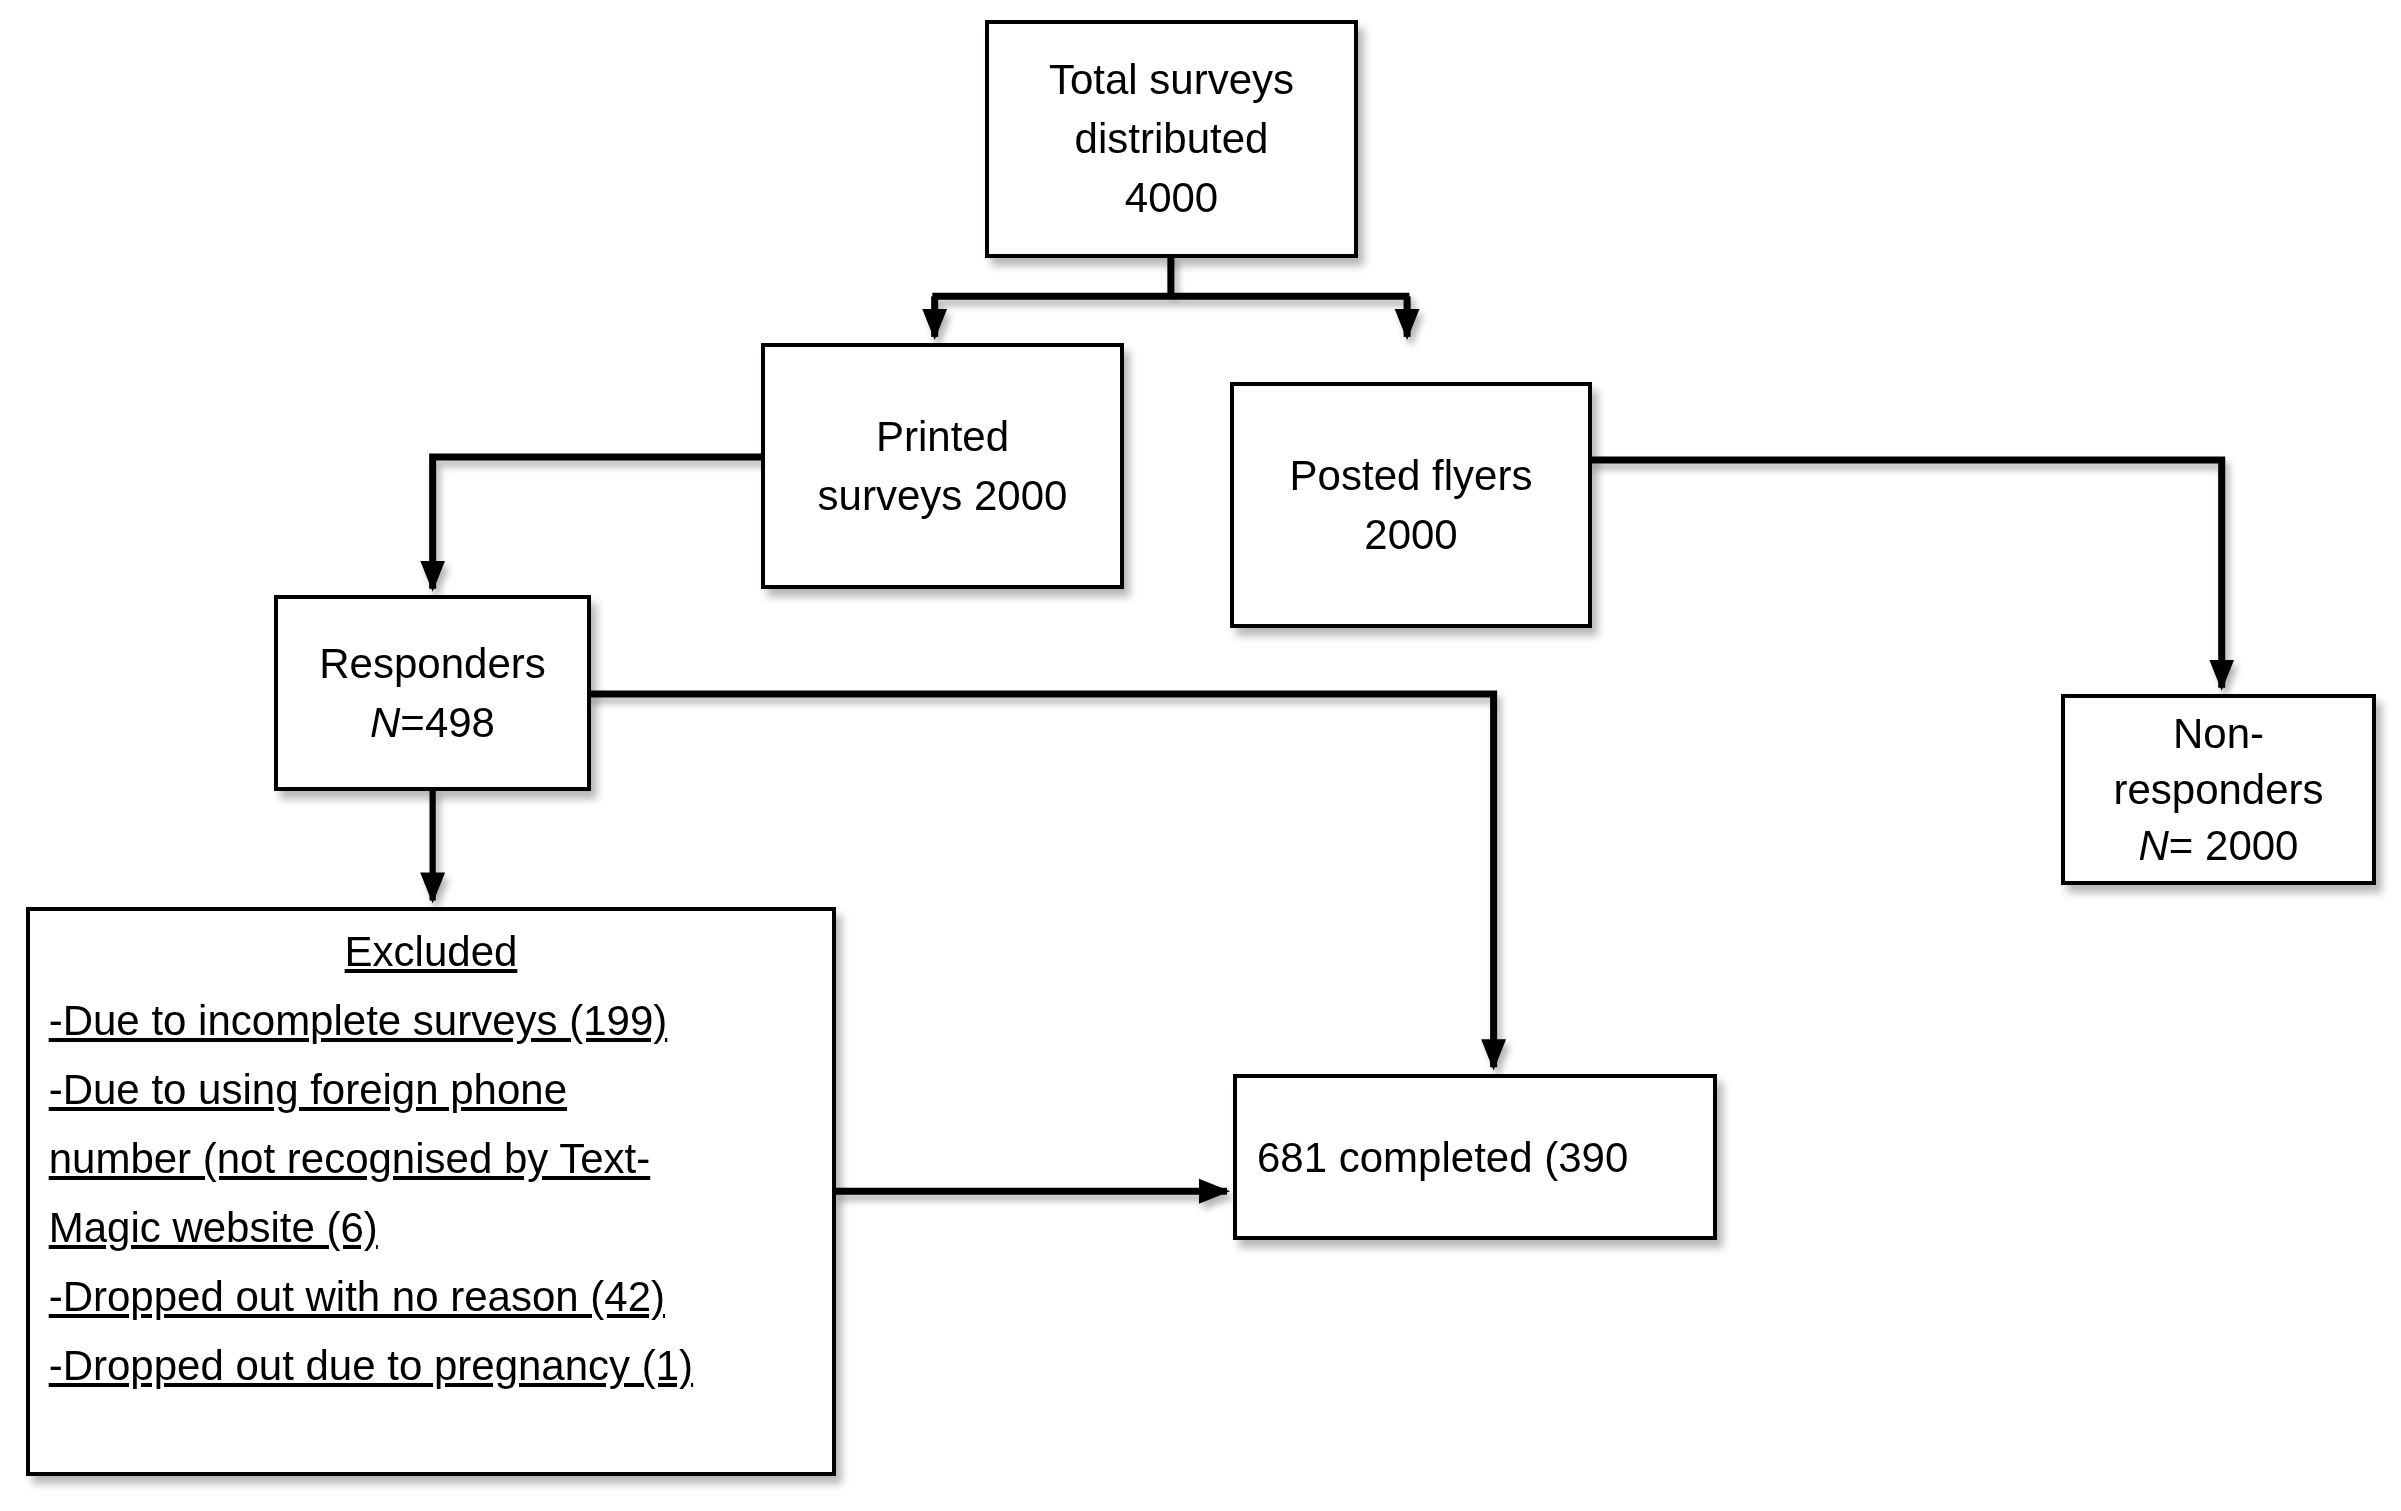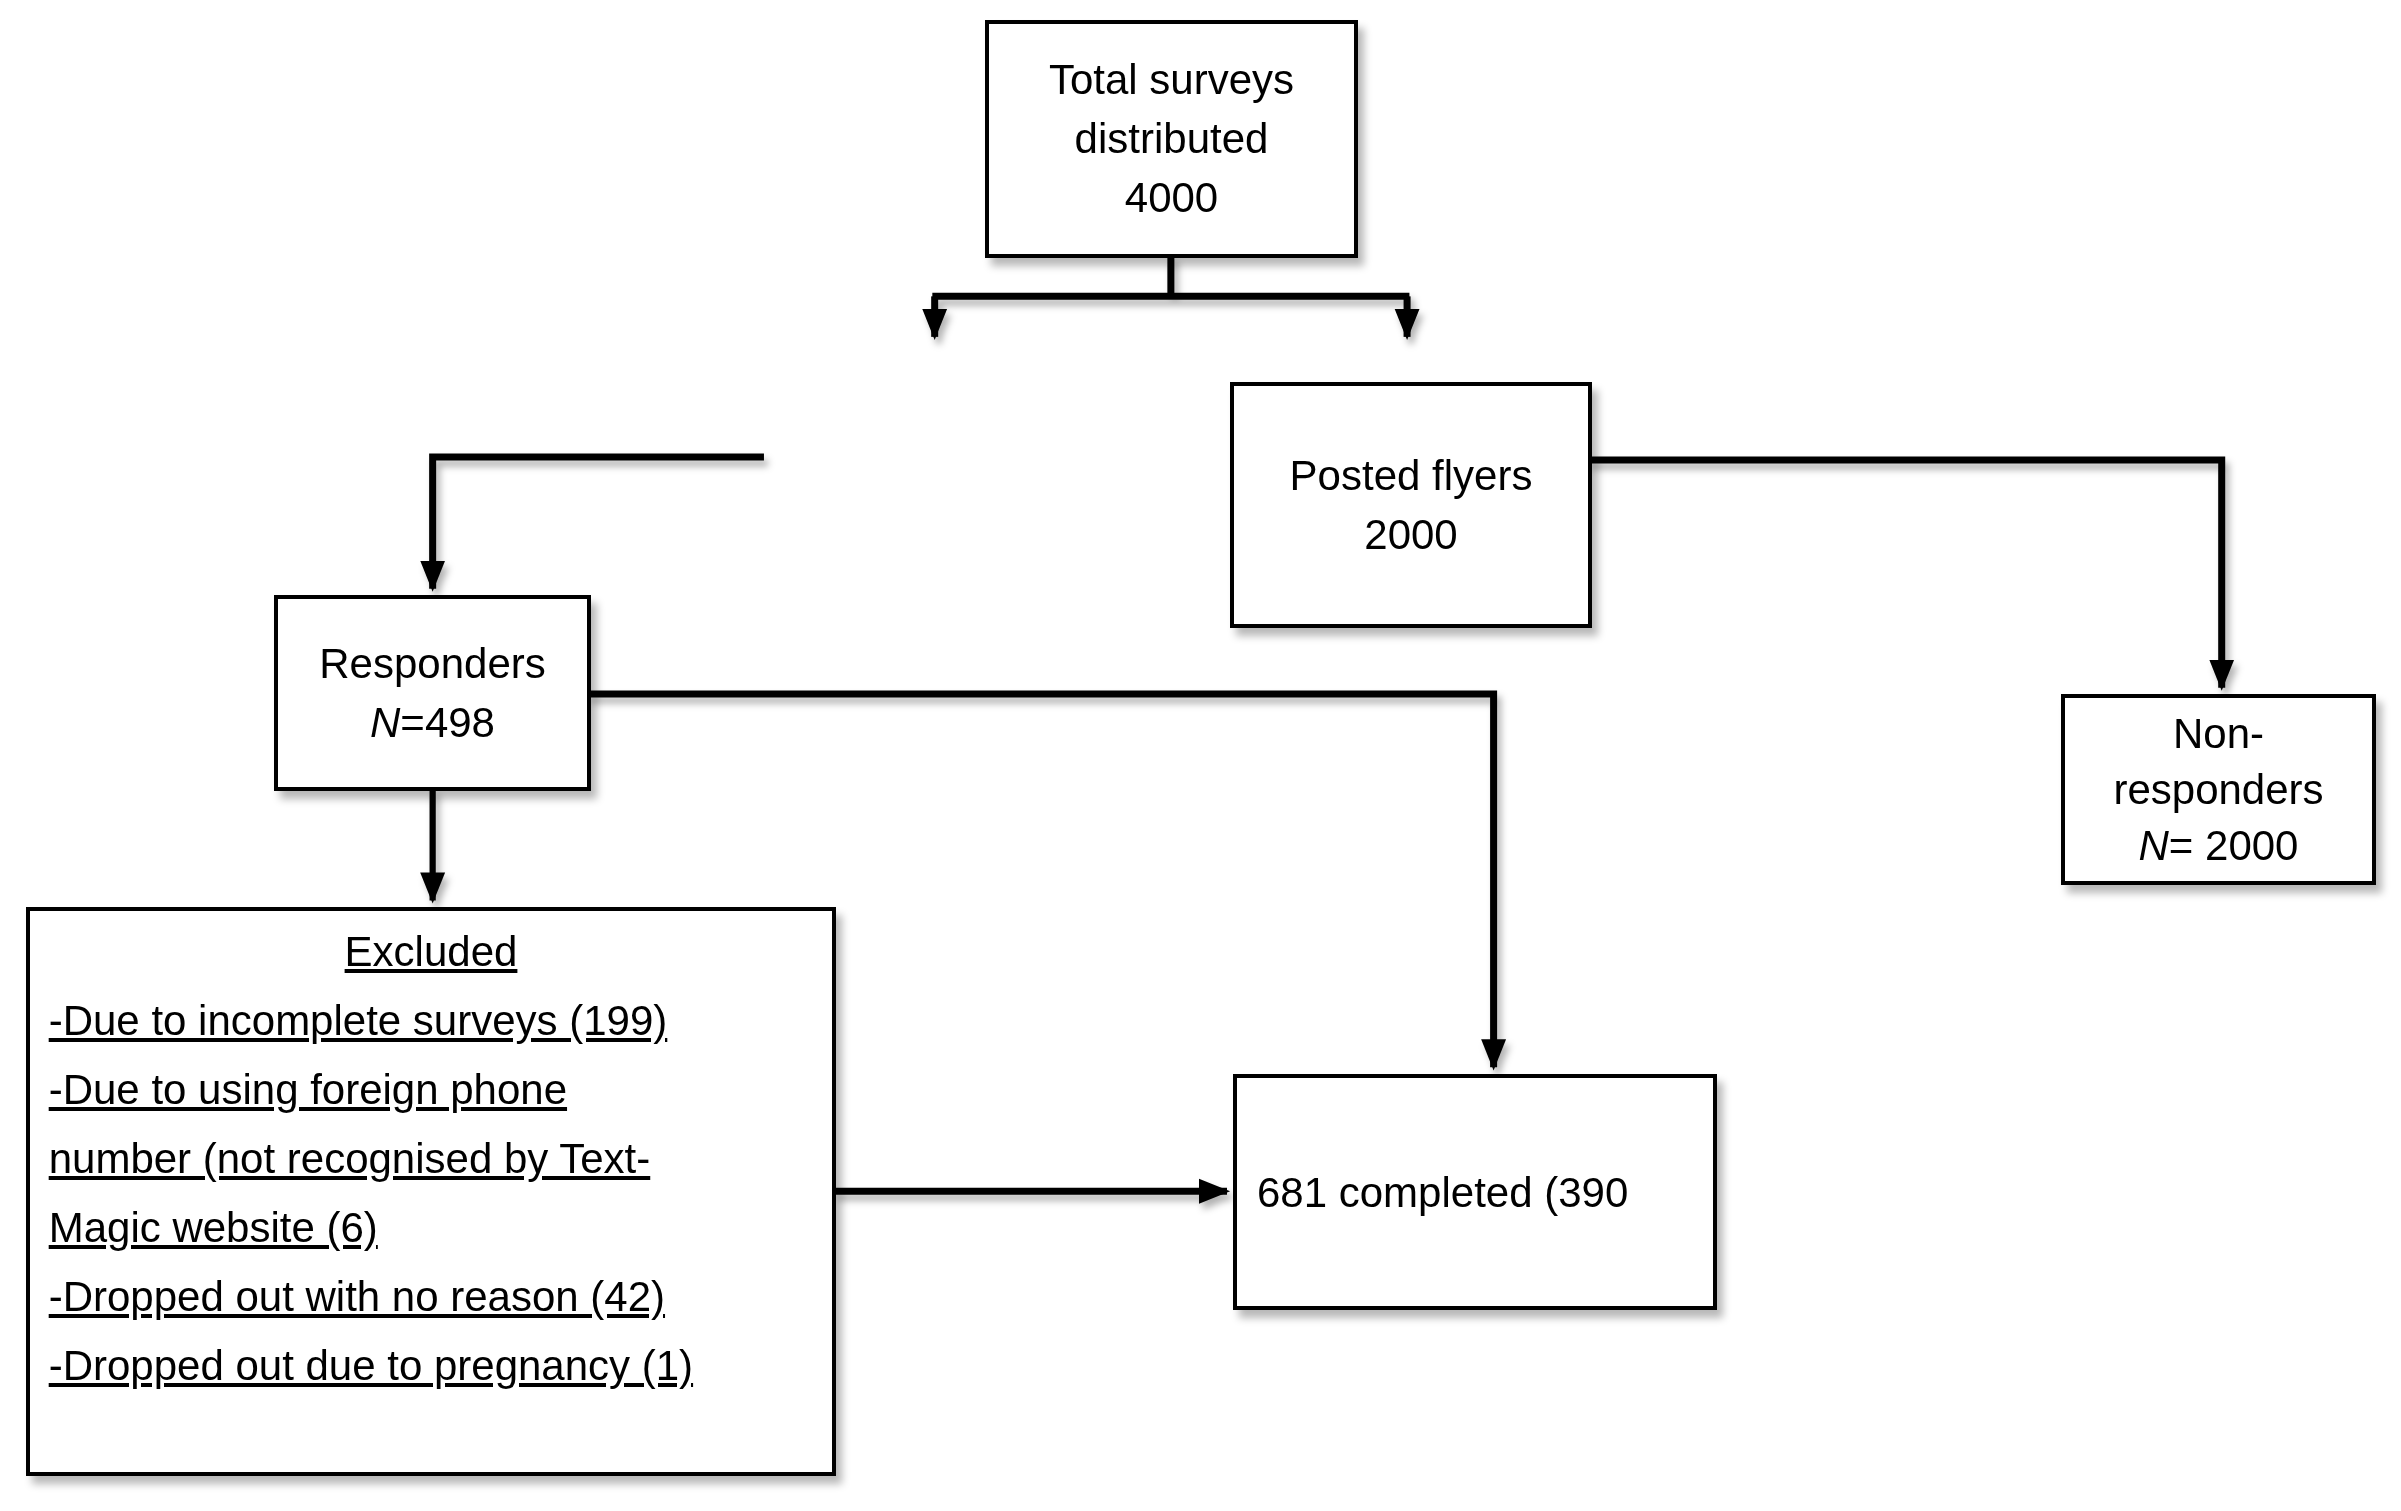--- a/index.html
+++ b/index.html
@@ -40,21 +40,21 @@
     box-shadow: 6.2px 7.8px 7.8px rgba(0,0,0,0.28);
   }
   .ln { white-space: nowrap; }
   .it { font-style: italic; }
 
   #box-total        { left: 985px; top: 19.5px;   width: 373px;  height: 238px; }
   #box-printed      { left: 761px;  top: 343px;  width: 363px;  height: 246px; }
   #box-posted       { left: 1230px; top: 343px;  width: 362px;  height: 246px; margin-top: 39px; }
   #box-responders   { left: 274px;  top: 595px;  width: 317px;  height: 196px; }
   #box-nonresp      { left: 2061px; top: 694px;  width: 315px;  height: 191px; line-height: 56px; }
-  #box-completed    { left: 1233px; top: 1074px; width: 484px;  height: 236px;
+  #box-completed    { left: 1233px; top: 1074px; width: 484px;  height: 166px;
                       align-items: flex-start; text-align: left; padding-left: 20px; }
   #box-excluded     { left: 26px;   top: 907px; width: 810px; height: 569px;
                       justify-content: flex-start; align-items: stretch;
                       text-align: left; line-height: 69px; padding: 6.2px 18.7px; text-decoration: underline; }
   #box-excluded .center { text-align: center; }
 </style>
 </head>
 <body>
 
 <div id="canvas">
@@ -82,20 +82,24 @@
 
     <path d="M1069 1528 L1574 1528" stroke="#000000" stroke-width="9" fill="none" marker-end="url(#ah)"></path>
   </svg>
 
   <div class="node" id="box-total">
     <div class="ln">Total surveys</div>
     <div class="ln">distributed</div>
     <div class="ln">4000</div>
   </div>
 
+  <div class="node" id="box-printed">
+    <div class="ln">Printed</div>
+    <div class="ln">surveys 2000</div>
+  </div>
 
   <div class="node" id="box-posted">
     <div class="ln">Posted flyers</div>
     <div class="ln">2000</div>
   </div>
 
   <div class="node" id="box-responders">
     <div class="ln">Responders</div>
     <div class="ln"><span class="it">N</span><span>=498</span></div>
   </div>

